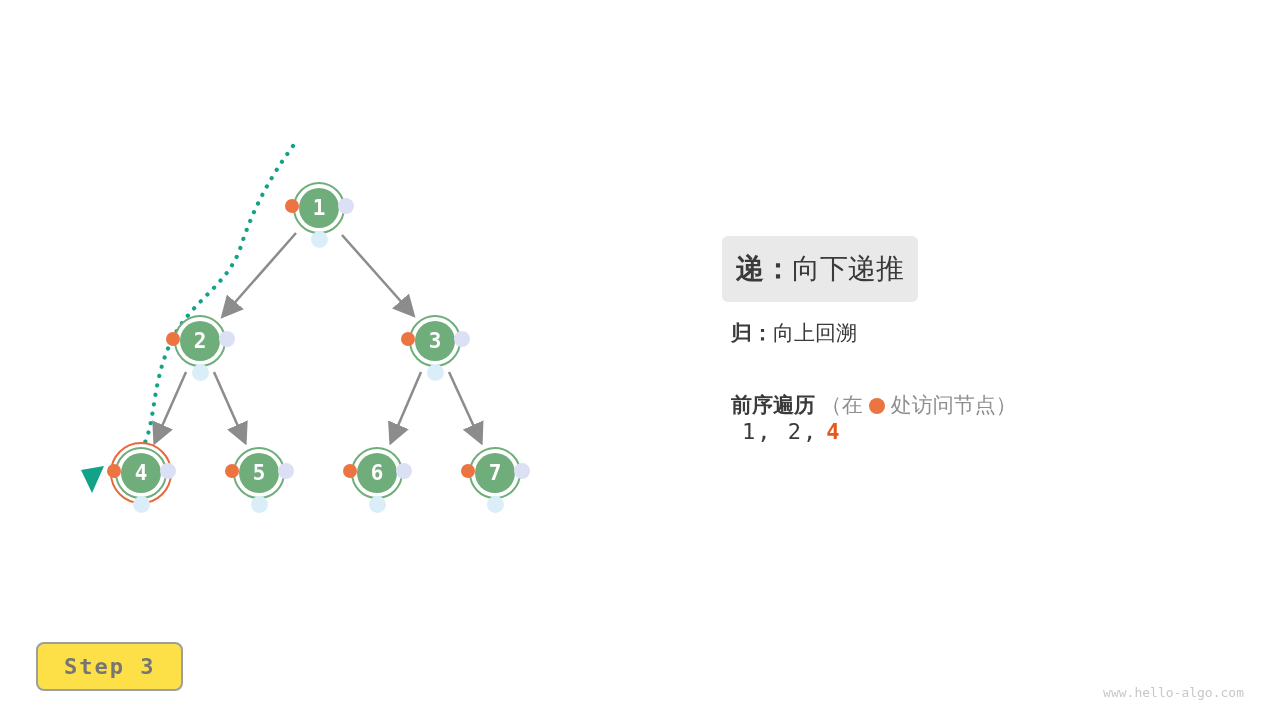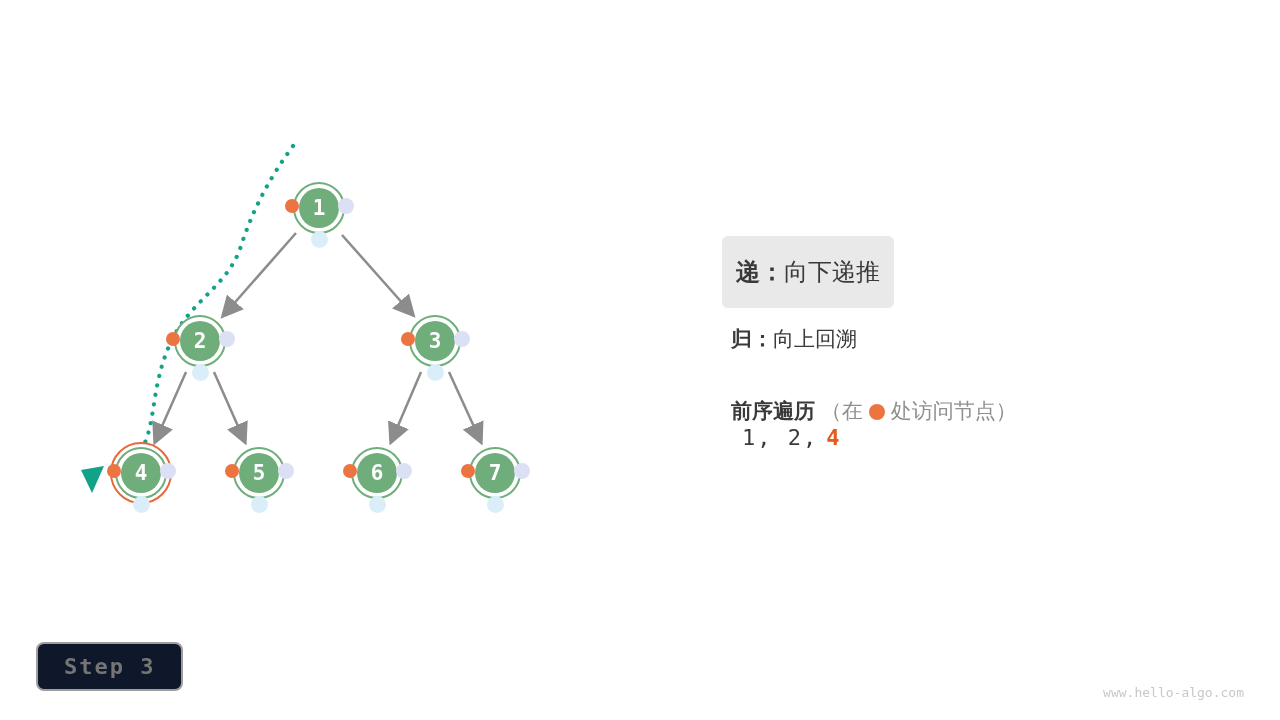--- a/index.html
+++ b/index.html
@@ -53,22 +53,22 @@
   .dot.orange   { width: 14px; height: 14px; left: -8px; top: 17px;  background: #EC7440; }
   .dot.lavender { width: 16px; height: 16px; right: -9px; top: 16px; background: #DCE0F4; }
   .dot.blue     { width: 17px; height: 17px; left: 18px; bottom: -14px; background: #D9EEF9; }
 
   
   .legend { position: absolute; left: 722px; top: 236px; color: #3A3A3A; }
   .badge {
     display: inline-block;
     background: #E9E9E9;
     border-radius: 6px;
-    padding: 20px 14px;
-    font-size: 24px;
+    padding: 14px 14px;
+    font-size: 28px;
   }
   .bold { font-weight: bold; }
   .row { margin-top: 17px; padding-left: 9px; font-size: 21px; }
   .row.traversal { margin-top: 44px; }
   .gray { color: #8F8F8F; }
   .dot-inline {
     display: inline-block;
     width: 16px; height: 16px;
     border-radius: 50%;
     background: #EC7440;
@@ -84,21 +84,21 @@
   }
   .seq .current { color: #E4591C; font-weight: bold; margin-left: 8px; }
 
   
   .step-box {
     position: absolute;
     left: 36px; top: 642px;
     padding: 10px 26px;
     border: 2px solid #9E9E9E;
     border-radius: 8px;
-    background: #0f172a;
+    background: #fde047;
     color: #757575;
     font-family: "DejaVu Sans Mono", monospace;
     font-weight: bold;
     font-size: 22px;
     letter-spacing: 2px;
   }
 
   
   .watermark {
     position: absolute;

